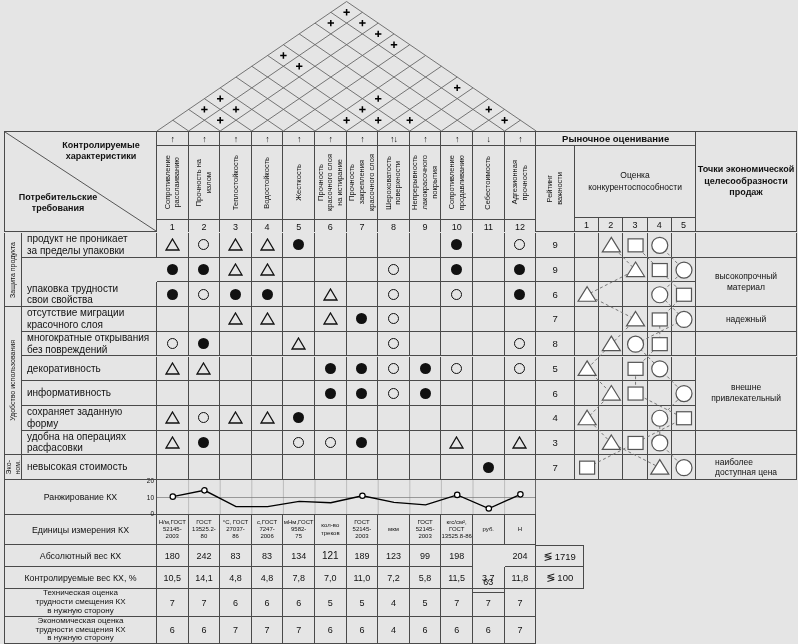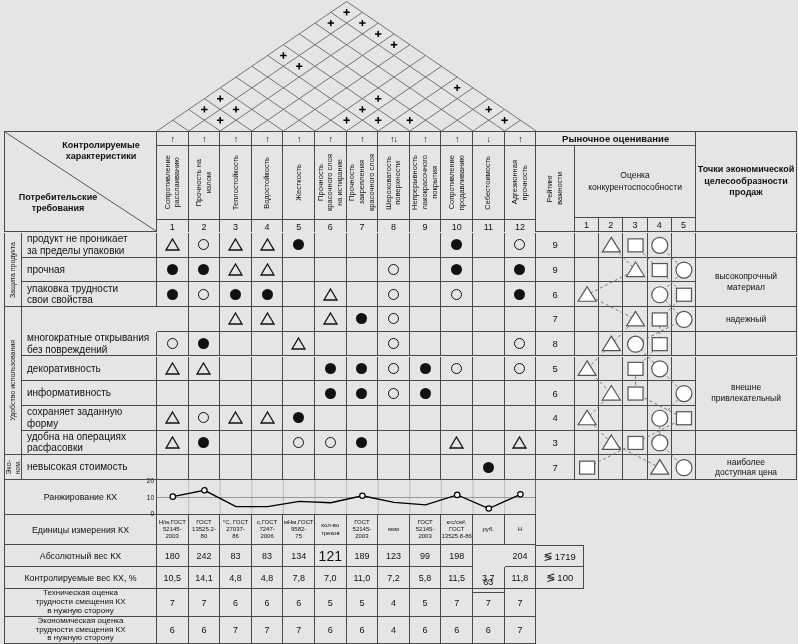--- a/index.html
+++ b/index.html
@@ -260,23 +260,20 @@
     <div class="c br bb flex" style="left: 473px; top: 233px; width: 31.6px; height: 24.7px;"></div>
     <div class="c br bb flex" style="left: 504.6px; top: 233px; width: 31.6px; height: 24.7px;">
       <div style="width: 11px; height: 11px; border-radius: 50%; border: 1.5px solid rgb(17, 17, 17); box-sizing: border-box;"></div>
     </div>
     <div class="c br bb flex" style="left: 536.2px; top: 233px; width: 38.8px; height: 24.7px; font-size: 9.5px;">9</div>
     <div class="c br bb" style="left: 575px; top: 233px; width: 24.22px; height: 24.7px;"></div>
     <div class="c br bb" style="left: 599.22px; top: 233px; width: 24.22px; height: 24.7px;"></div>
     <div class="c br bb" style="left: 623.44px; top: 233px; width: 24.22px; height: 24.7px;"></div>
     <div class="c br bb" style="left: 647.66px; top: 233px; width: 24.22px; height: 24.7px;"></div>
     <div class="c br bb" style="left: 671.88px; top: 233px; width: 24.22px; height: 24.7px;"></div>
-    <div class="c br bb" style="left: 22px; top: 257.7px; width: 135px; height: 24.7px; display: flex; align-items: center;">
-      <div class="rowlab" style="">прочная</div>
-    </div>
     <div class="c br bb flex" style="left: 157px; top: 257.7px; width: 31.6px; height: 24.7px;">
       <div style="width: 11px; height: 11px; border-radius: 50%; background: rgb(17, 17, 17);"></div>
     </div>
     <div class="c br bb flex" style="left: 188.6px; top: 257.7px; width: 31.6px; height: 24.7px;">
       <div style="width: 11px; height: 11px; border-radius: 50%; background: rgb(17, 17, 17);"></div>
     </div>
     <div class="c br bb flex" style="left: 220.2px; top: 257.7px; width: 31.6px; height: 24.7px;">
       <svg width="15" height="13" style="position: static;">
         <polygon points="7.5,1 14,12 1,12" fill="none" stroke="#111" stroke-width="1.3"></polygon>
       </svg>
@@ -339,20 +336,24 @@
     <div class="c br bb flex" style="left: 473px; top: 282.4px; width: 31.6px; height: 24.7px;"></div>
     <div class="c br bb flex" style="left: 504.6px; top: 282.4px; width: 31.6px; height: 24.7px;">
       <div style="width: 11px; height: 11px; border-radius: 50%; background: rgb(17, 17, 17);"></div>
     </div>
     <div class="c br bb flex" style="left: 536.2px; top: 282.4px; width: 38.8px; height: 24.7px; font-size: 9.5px;">6</div>
     <div class="c br bb" style="left: 575px; top: 282.4px; width: 24.22px; height: 24.7px;"></div>
     <div class="c br bb" style="left: 599.22px; top: 282.4px; width: 24.22px; height: 24.7px;"></div>
     <div class="c br bb" style="left: 623.44px; top: 282.4px; width: 24.22px; height: 24.7px;"></div>
     <div class="c br bb" style="left: 647.66px; top: 282.4px; width: 24.22px; height: 24.7px;"></div>
     <div class="c br bb" style="left: 671.88px; top: 282.4px; width: 24.22px; height: 24.7px;"></div>
+    <div class="c br bb" style="left: 22px; top: 307.1px; width: 135px; height: 24.7px; display: flex; align-items: center;">
+      <div class="rowlab" style="">отсутствие миграции
+красочного слоя</div>
+    </div>
     <div class="c br bb flex" style="left: 157px; top: 307.1px; width: 31.6px; height: 24.7px;"></div>
     <div class="c br bb flex" style="left: 188.6px; top: 307.1px; width: 31.6px; height: 24.7px;"></div>
     <div class="c br bb flex" style="left: 220.2px; top: 307.1px; width: 31.6px; height: 24.7px;">
       <svg width="15" height="13" style="position: static;">
         <polygon points="7.5,1 14,12 1,12" fill="none" stroke="#111" stroke-width="1.3"></polygon>
       </svg>
     </div>
     <div class="c br bb flex" style="left: 251.8px; top: 307.1px; width: 31.6px; height: 24.7px;">
       <svg width="15" height="13" style="position: static;">
         <polygon points="7.5,1 14,12 1,12" fill="none" stroke="#111" stroke-width="1.3"></polygon>
@@ -588,21 +589,21 @@
     <div class="c br bb" style="left: 647.66px; top: 455.3px; width: 24.22px; height: 24.7px;"></div>
     <div class="c br bb" style="left: 671.88px; top: 455.3px; width: 24.22px; height: 24.7px;"></div>
     <div class="c br bb flex pre" style="left: 696.1px; top: 233px; width: 100.9px; height: 24.7px; font-size: 8.5px; text-align: center; line-height: 1.25;"></div>
     <div class="c br bb flex pre" style="left: 696.1px; top: 257.7px; width: 100.9px; height: 49.4px; font-size: 8.5px; text-align: center; line-height: 1.25;">высокопрочный
 материал</div>
     <div class="c br bb flex pre" style="left: 696.1px; top: 307.1px; width: 100.9px; height: 24.7px; font-size: 8.5px; text-align: center; line-height: 1.25;">надежный</div>
     <div class="c br bb flex pre" style="left: 696.1px; top: 331.8px; width: 100.9px; height: 24.7px; font-size: 8.5px; text-align: center; line-height: 1.25;"></div>
     <div class="c br bb flex pre" style="left: 696.1px; top: 356.5px; width: 100.9px; height: 74.1px; font-size: 8.5px; text-align: center; line-height: 1.25;">внешне
 привлекательный</div>
     <div class="c br bb flex pre" style="left: 696.1px; top: 430.6px; width: 100.9px; height: 24.7px; font-size: 8.5px; text-align: center; line-height: 1.25;"></div>
-    <div class="c br bb flex pre" style="left: 696.1px; top: 455.3px; width: 100.9px; height: 24.7px; font-size: 8.5px; text-align: center; line-height: 1.25;">наиболее
+    <div class="c br bb flex pre" style="left: 696.1px; top: 455.3px; width: 100.9px; height: 24.7px; font-size: 8.5px; text-align: left; line-height: 1.25;">наиболее
 доступная цена</div>
     <div class="c br bb flexcol" style="left: 157px; top: 515px; width: 31.6px; height: 30px;">
       <div style="font-size: 6px; line-height: 1.18; text-align: center; white-space: nowrap;">Н/м,ГОСТ</div>
       <div style="font-size: 6px; line-height: 1.18; text-align: center; white-space: nowrap;">52145-</div>
       <div style="font-size: 6px; line-height: 1.18; text-align: center; white-space: nowrap;">2003</div>
     </div>
     <div class="c br bb flex" style="left: 157px; top: 545px; width: 31.6px; height: 22px; font-size: 9px;">180</div>
     <div class="c br bb flex" style="left: 157px; top: 567px; width: 31.6px; height: 22px; font-size: 9px;">10,5</div>
     <div class="c br bb flex" style="left: 157px; top: 589px; width: 31.6px; height: 28px; font-size: 9px;">7</div>
     <div class="c br bb flex" style="left: 157px; top: 617px; width: 31.6px; height: 27px; font-size: 9px;">6</div>
@@ -639,21 +640,21 @@
       <div style="font-size: 6px; line-height: 1.18; text-align: center; white-space: nowrap;">75</div>
     </div>
     <div class="c br bb flex" style="left: 283.4px; top: 545px; width: 31.6px; height: 22px; font-size: 9px;">134</div>
     <div class="c br bb flex" style="left: 283.4px; top: 567px; width: 31.6px; height: 22px; font-size: 9px;">7,8</div>
     <div class="c br bb flex" style="left: 283.4px; top: 589px; width: 31.6px; height: 28px; font-size: 9px;">6</div>
     <div class="c br bb flex" style="left: 283.4px; top: 617px; width: 31.6px; height: 27px; font-size: 9px;">7</div>
     <div class="c br bb flexcol" style="left: 315px; top: 515px; width: 31.6px; height: 30px;">
       <div style="font-size: 6px; line-height: 1.18; text-align: center; white-space: nowrap;">кол-во</div>
       <div style="font-size: 6px; line-height: 1.18; text-align: center; white-space: nowrap;">треков</div>
     </div>
-    <div class="c br bb flex" style="left: 315px; top: 545px; width: 31.6px; height: 22px; font-size: 14px;">121</div>
+    <div class="c br bb flex" style="left: 315px; top: 545px; width: 31.6px; height: 22px; font-size: 10px;">121</div>
     <div class="c br bb flex" style="left: 315px; top: 567px; width: 31.6px; height: 22px; font-size: 9px;">7,0</div>
     <div class="c br bb flex" style="left: 315px; top: 589px; width: 31.6px; height: 28px; font-size: 9px;">5</div>
     <div class="c br bb flex" style="left: 315px; top: 617px; width: 31.6px; height: 27px; font-size: 9px;">6</div>
     <div class="c br bb flexcol" style="left: 346.6px; top: 515px; width: 31.6px; height: 30px;">
       <div style="font-size: 6px; line-height: 1.18; text-align: center; white-space: nowrap;">ГОСТ</div>
       <div style="font-size: 6px; line-height: 1.18; text-align: center; white-space: nowrap;">52145-</div>
       <div style="font-size: 6px; line-height: 1.18; text-align: center; white-space: nowrap;">2003</div>
     </div>
     <div class="c br bb flex" style="left: 346.6px; top: 545px; width: 31.6px; height: 22px; font-size: 9px;">189</div>
     <div class="c br bb flex" style="left: 346.6px; top: 567px; width: 31.6px; height: 22px; font-size: 9px;">11,0</div>

